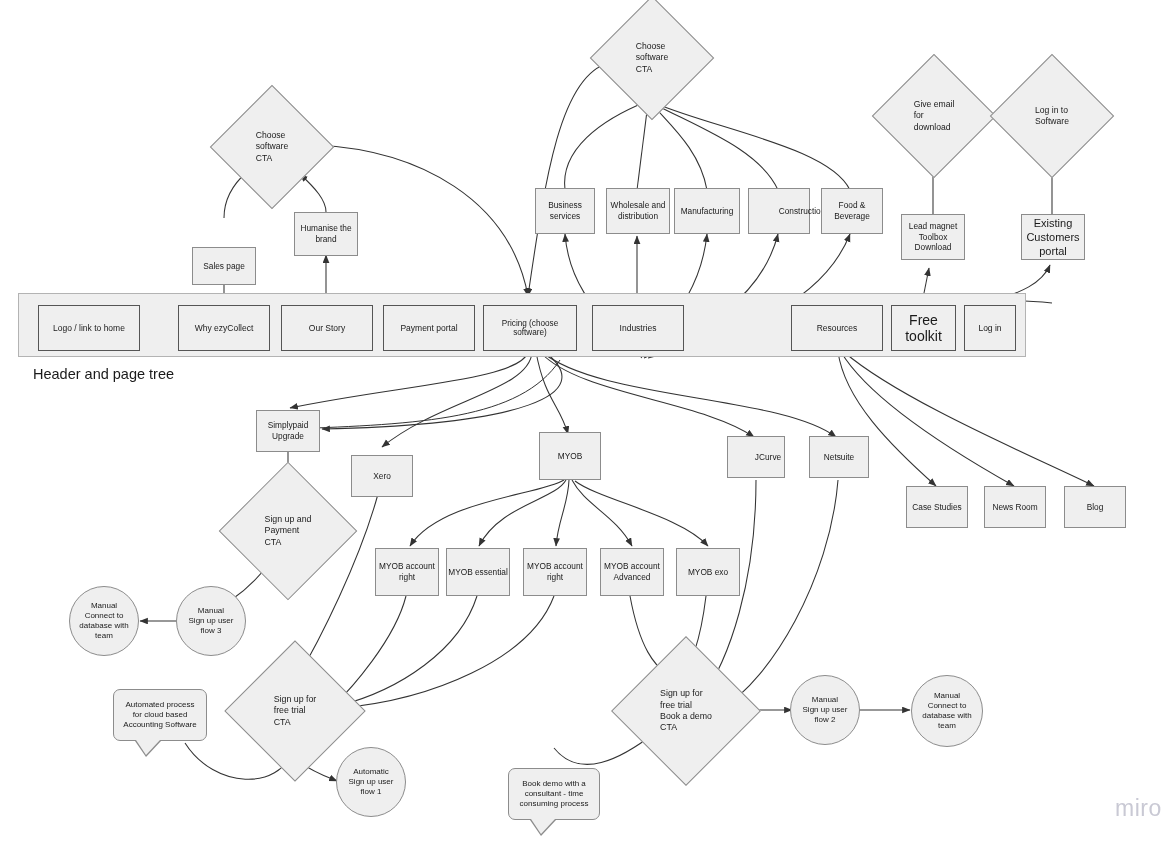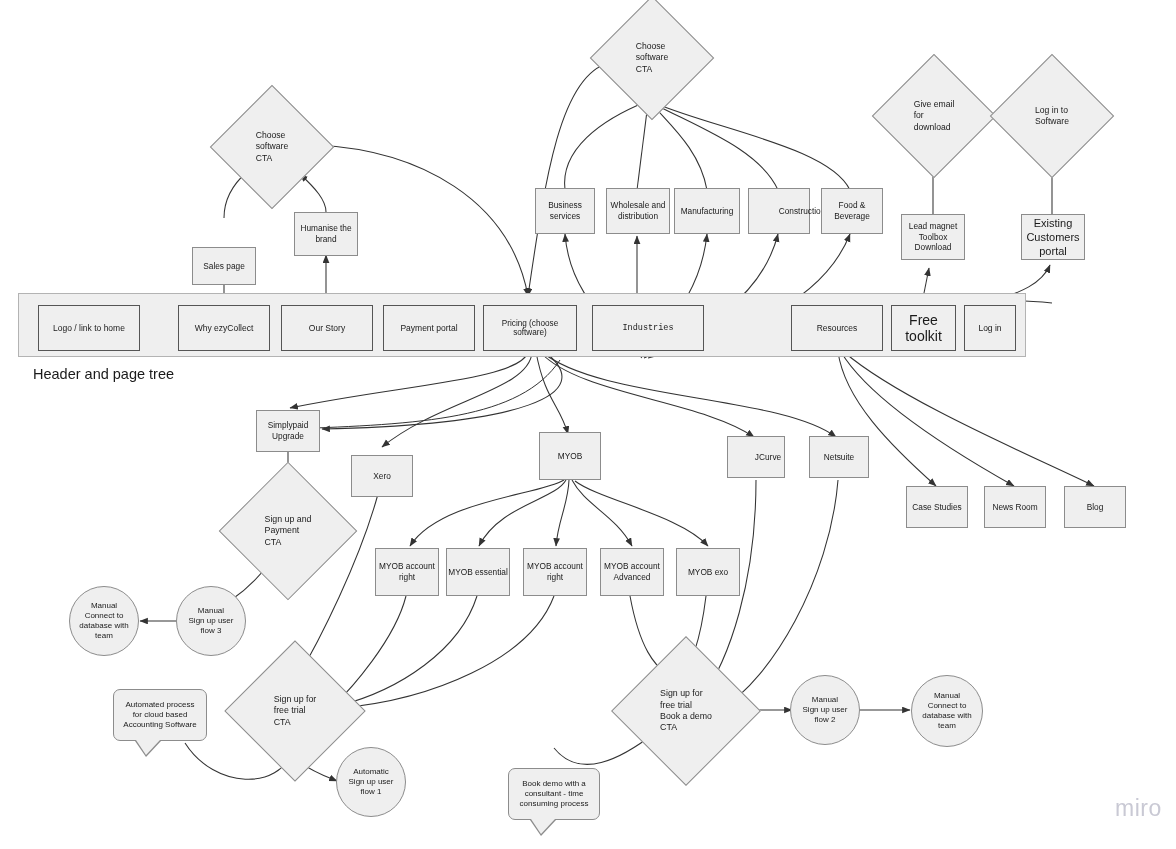--- a/index.html
+++ b/index.html
@@ -129,21 +129,21 @@
     </div>
   <div class="navbox" style="left:281px;top:305px;width:92px;height:46px;font-size:8.5px;">
       <span>Our Story</span>
     </div>
   <div class="navbox" style="left:383px;top:305px;width:92px;height:46px;font-size:8.5px;text-align:center;">
       <span>Payment portal</span>
     </div>
   <div class="navbox" style="left:483px;top:305px;width:94px;height:46px;font-size:8.2px;">
       <span>Pricing (choose software)</span>
     </div>
-  <div class="navbox" style="left:592px;top:305px;width:112px;height:46px;font-size:8.5px;font-family:Liberation Mono, monospace;">
+  <div class="navbox" style="left:592px;top:305px;width:92px;height:46px;font-size:8.5px;">
       <span>Industries</span>
     </div>
   <div class="navbox" style="left:791px;top:305px;width:92px;height:46px;font-size:8.5px;">
       <span>Resources</span>
     </div>
   <div class="navbox" style="left:891px;top:305px;width:65px;height:46px;font-size:14px;">
       <span>Free toolkit</span>
     </div>
   <div class="navbox" style="left:964px;top:305px;width:52px;height:46px;font-size:8.5px;">
       <span>Log in</span>

